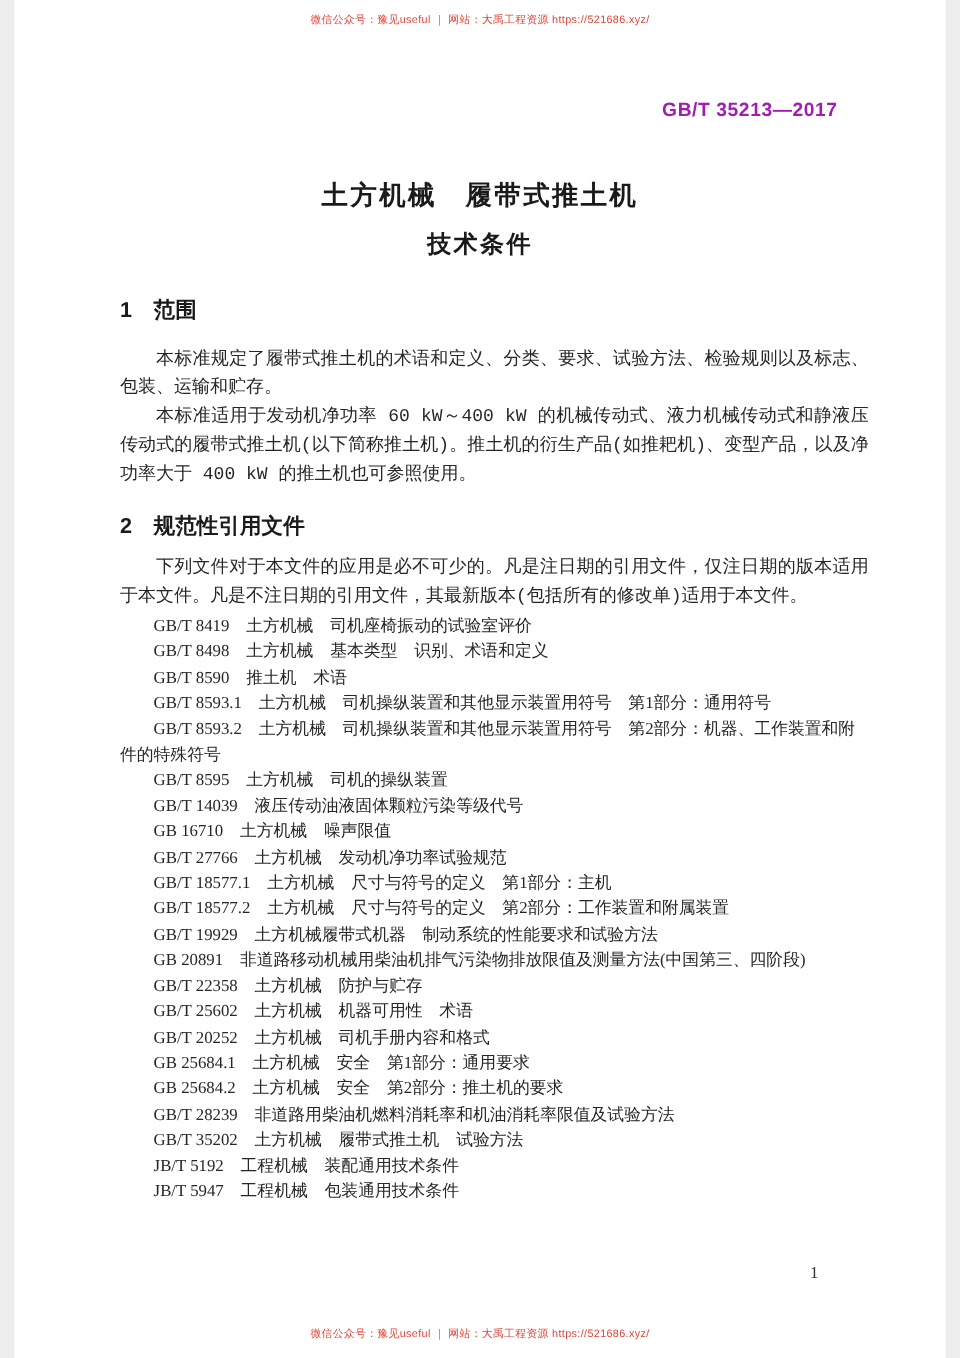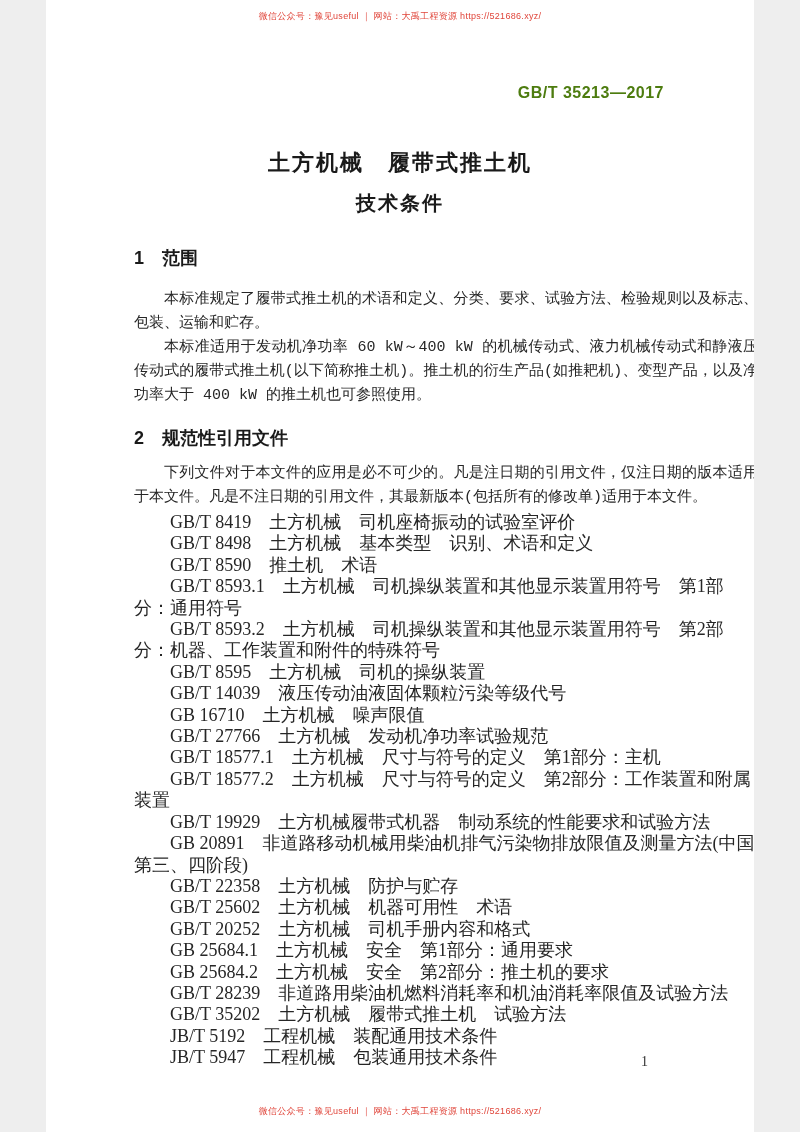--- a/index.html
+++ b/index.html
@@ -1,18 +1,18 @@
 <!DOCTYPE html>
 <html><head>
 <meta charset="utf-8">
 <style>
   html, body { margin: 0; padding: 0; background: #eeeeee; }
   .page {
     position: relative;
-    width: 708px;
+    width: 776px;
     height: 1132px;
     margin: 0 auto;
     background: #ffffff;
     overflow: hidden;
     font-family: "Liberation Serif", serif;
     color: #222222;
   }
   .watermark {
     position: absolute;
     left: 0; right: 0;
@@ -25,21 +25,21 @@
   .wm-top { top: 10px; }
   .wm-bottom { bottom: 14px; }
   .std-number {
     position: absolute;
     top: 84px;
     right: 90px;
     font-family: "Liberation Sans", sans-serif;
     font-size: 16px;
     font-weight: 600;
     letter-spacing: 0.5px;
-    color: #4d7c0f;
+    color: #a21caf;
   }
   .doc-title {
     position: absolute;
     top: 148px;
     left: 0; right: 0;
     text-align: center;
     font-family: "Liberation Sans", sans-serif;
     font-weight: bold;
     color: #1a1a1a;
   }
@@ -64,21 +64,21 @@
     margin: 0;
     font-size: 15px;
     line-height: 24px;
     text-indent: 2em;
     text-align: justify;
     color: #262626;
     font-family: Liberation Mono, monospace;
   }
   .ref-list { margin-top: 2px; }
   .ref-line {
-    font-size: 18px;
+    font-size: 14px;
     line-height: 21.4px;
     text-indent: 2em;
     color: #262626;
   }
   
   .page-number {
     position: absolute;
     top: 1054px;
     right: 106px;
     font-size: 14px;

